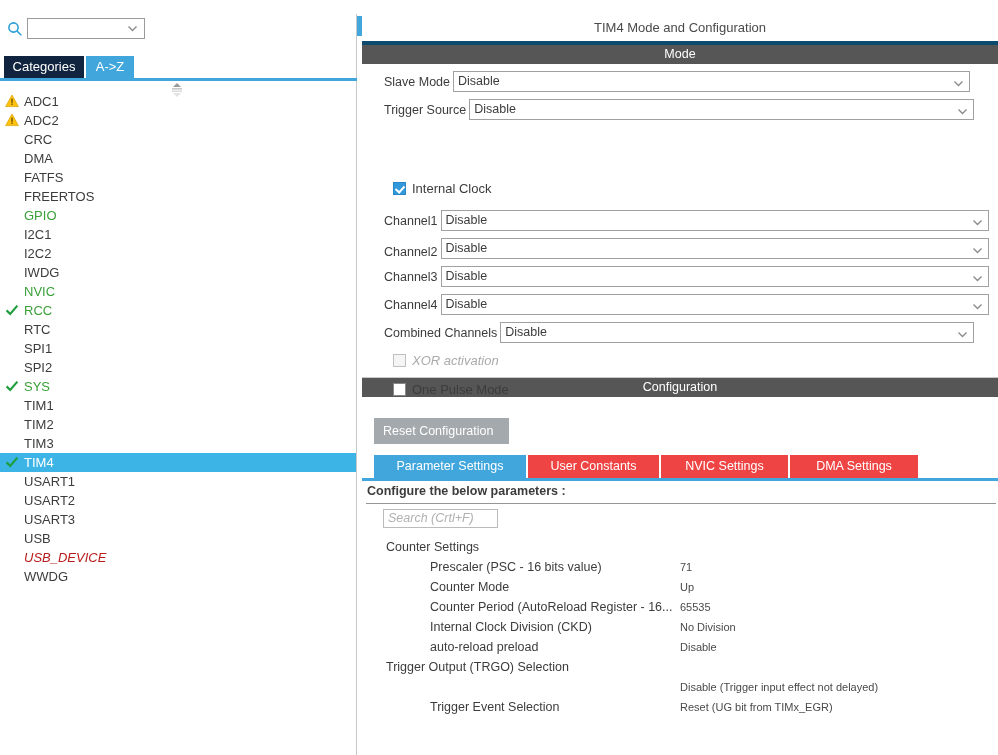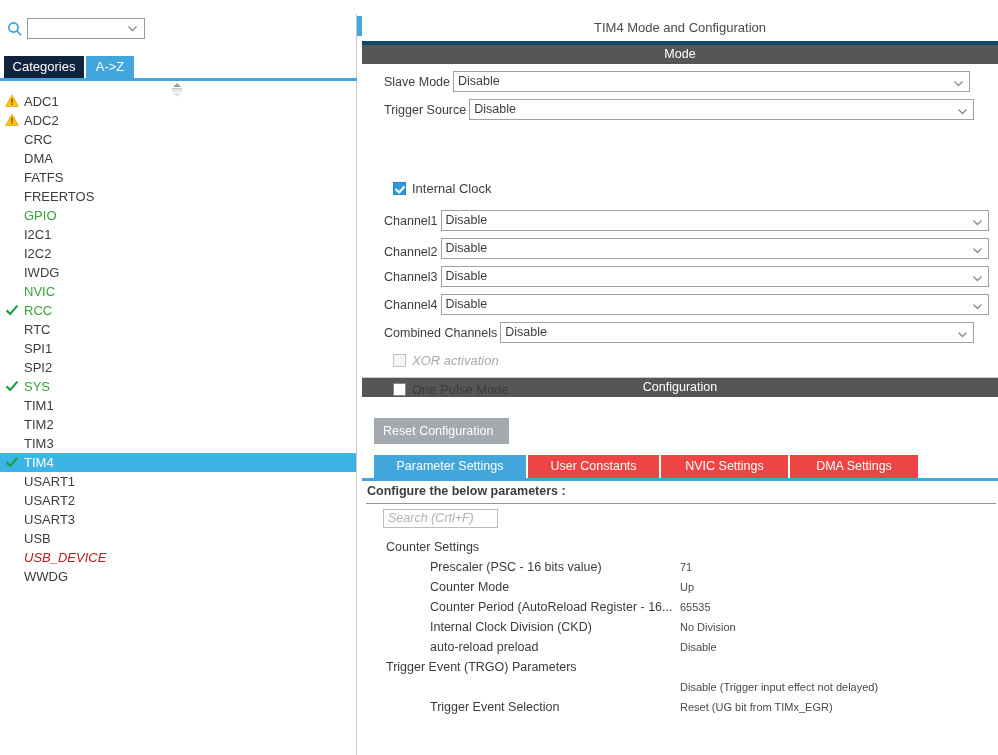--- a/index.html
+++ b/index.html
@@ -548,21 +548,21 @@
           <span class="param-value">65535</span>
         </div>
         <div class="param-row">
           <span class="param-name">Internal Clock Division (CKD)</span>
           <span class="param-value">No Division</span>
         </div>
         <div class="param-row">
           <span class="param-name">auto-reload preload</span>
           <span class="param-value">Disable</span>
         </div>
-        <div class="param-group">Trigger Event (TRGO) Parameters</div>
+        <div class="param-group">Trigger Output (TRGO) Selection</div>
         <div class="param-row">
           <span class="param-value">Disable (Trigger input effect not delayed)</span>
         </div>
         <div class="param-row">
           <span class="param-name">Trigger Event Selection</span>
           <span class="param-value">Reset (UG bit from TIMx_EGR)</span>
         </div>
       </div>
 
     <div class="anno-text">分频72，得到1MHz的计数频率</div>

